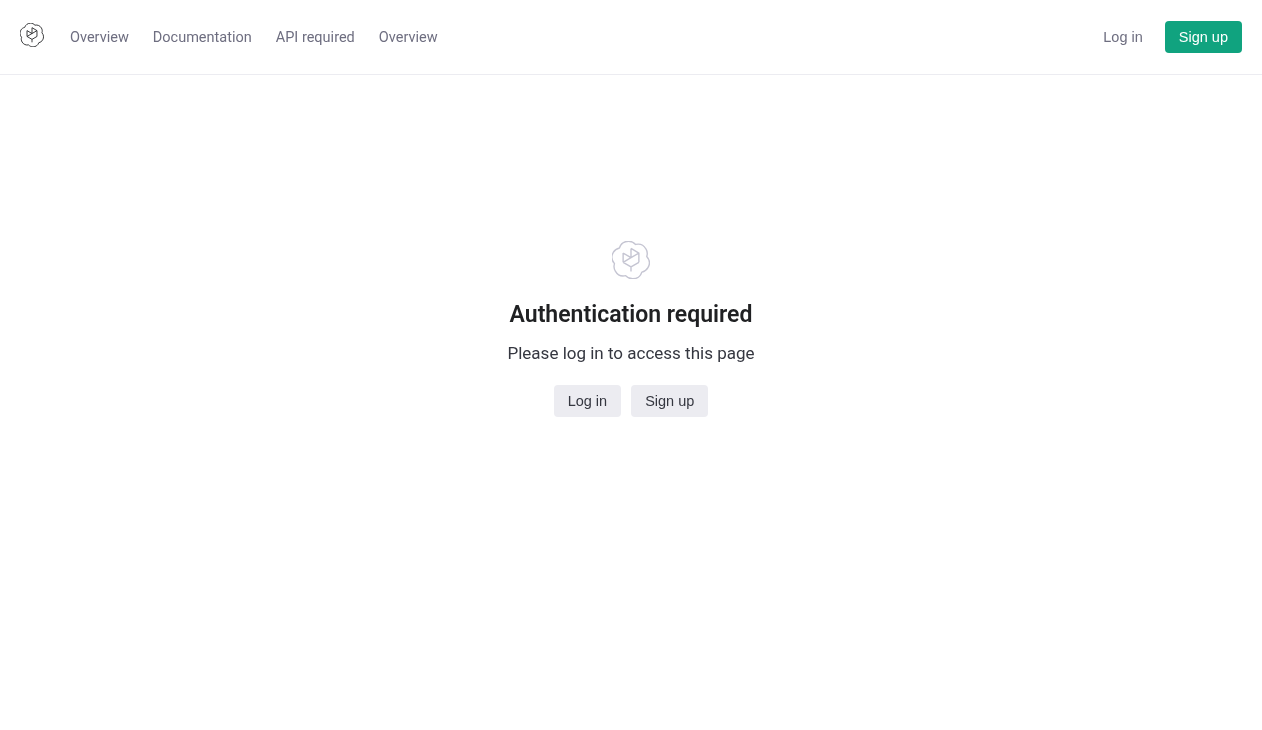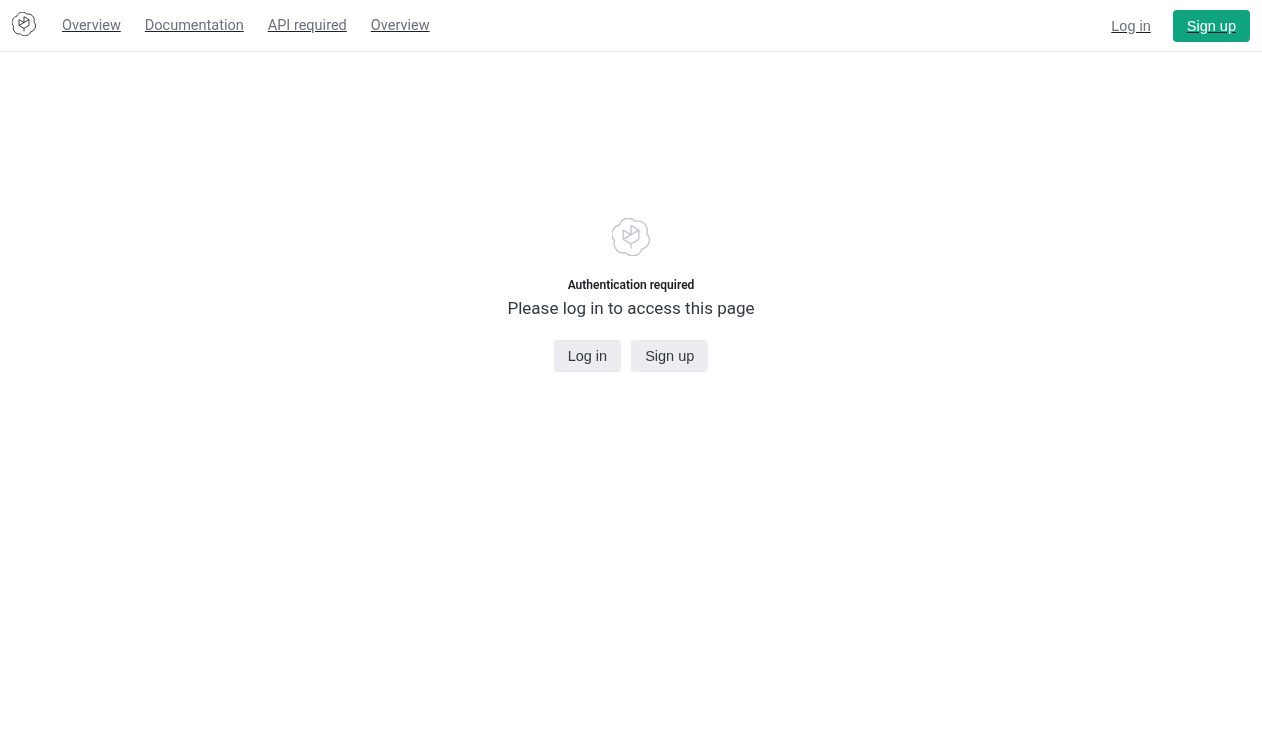--- a/index.html
+++ b/index.html
@@ -12,24 +12,23 @@
       background: #ffffff;
       color: #202123;
       width: 1262px;
       height: 730px;
       overflow: hidden;
     }
     .navbar {
       display: flex;
       align-items: center;
       justify-content: space-between;
-      height: 52px;
-      padding: 0 12px;
+      height: 75px;
+      padding: 0 20px;
       border-bottom: 1px solid #ececf1;
-      text-decoration: underline;
     }
     .nav-left {
       display: flex;
       align-items: center;
       gap: 24px;
     }
     .logo {
       display: flex;
       align-items: center;
       margin-right: 2px;
@@ -70,26 +69,26 @@
       flex-direction: column;
       align-items: center;
       margin-top: 166px;
     }
     .big-logo svg {
       width: 38px;
       height: 38px;
     }
     .auth-title {
       margin-top: 18px;
-      font-size: 12px;
+      font-size: 23px;
       font-weight: 600;
       color: #202123;
     }
     .auth-subtitle {
-      margin-top: 6px;
+      margin-top: 15px;
       font-size: 17px;
       color: #353740;
     }
     .button-row {
       display: flex;
       gap: 10px;
       margin-top: 22px;
     }
     .btn-secondary {
       background: #ececf1;

